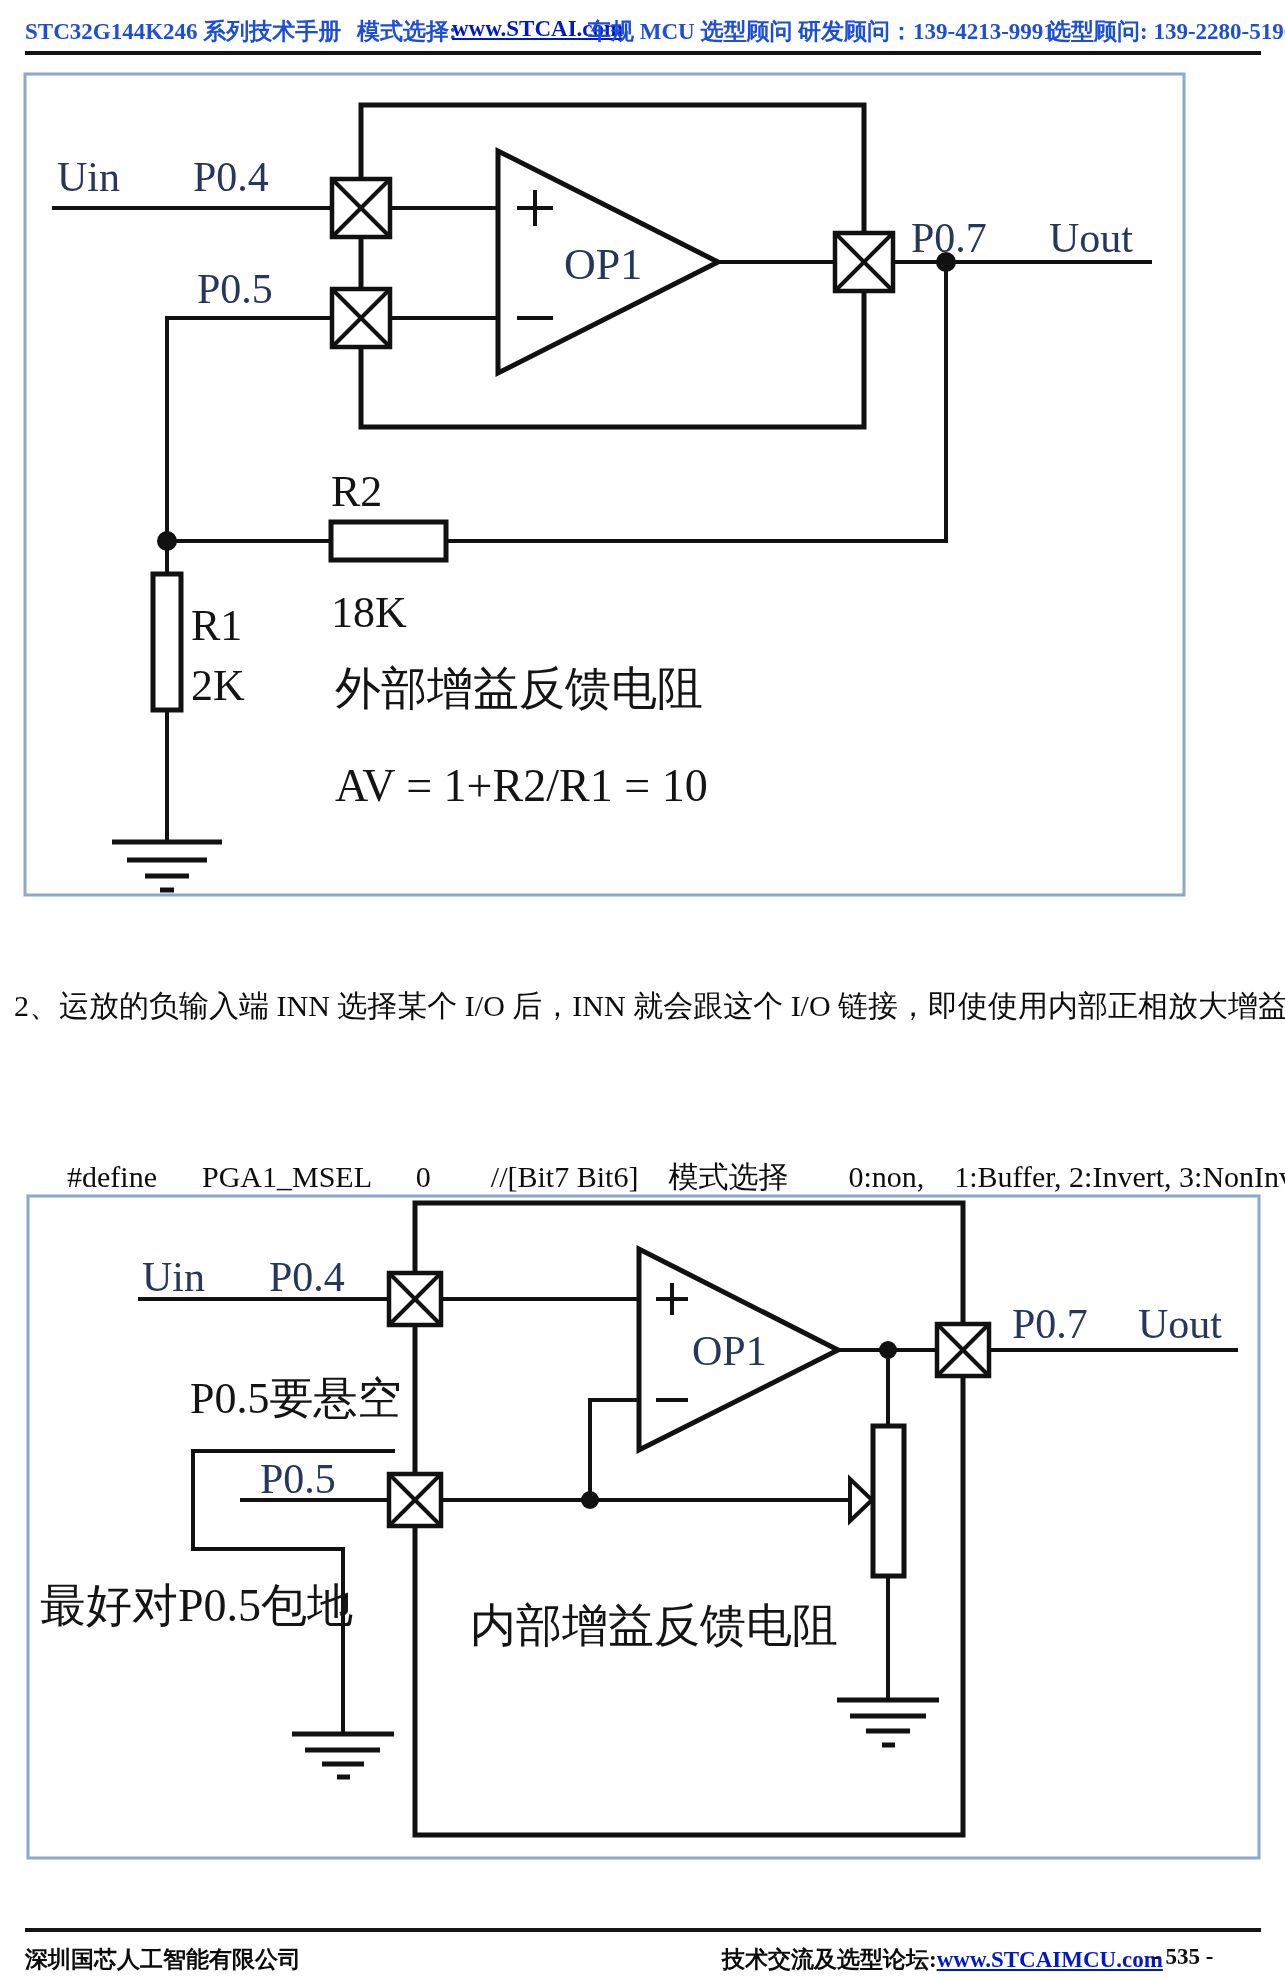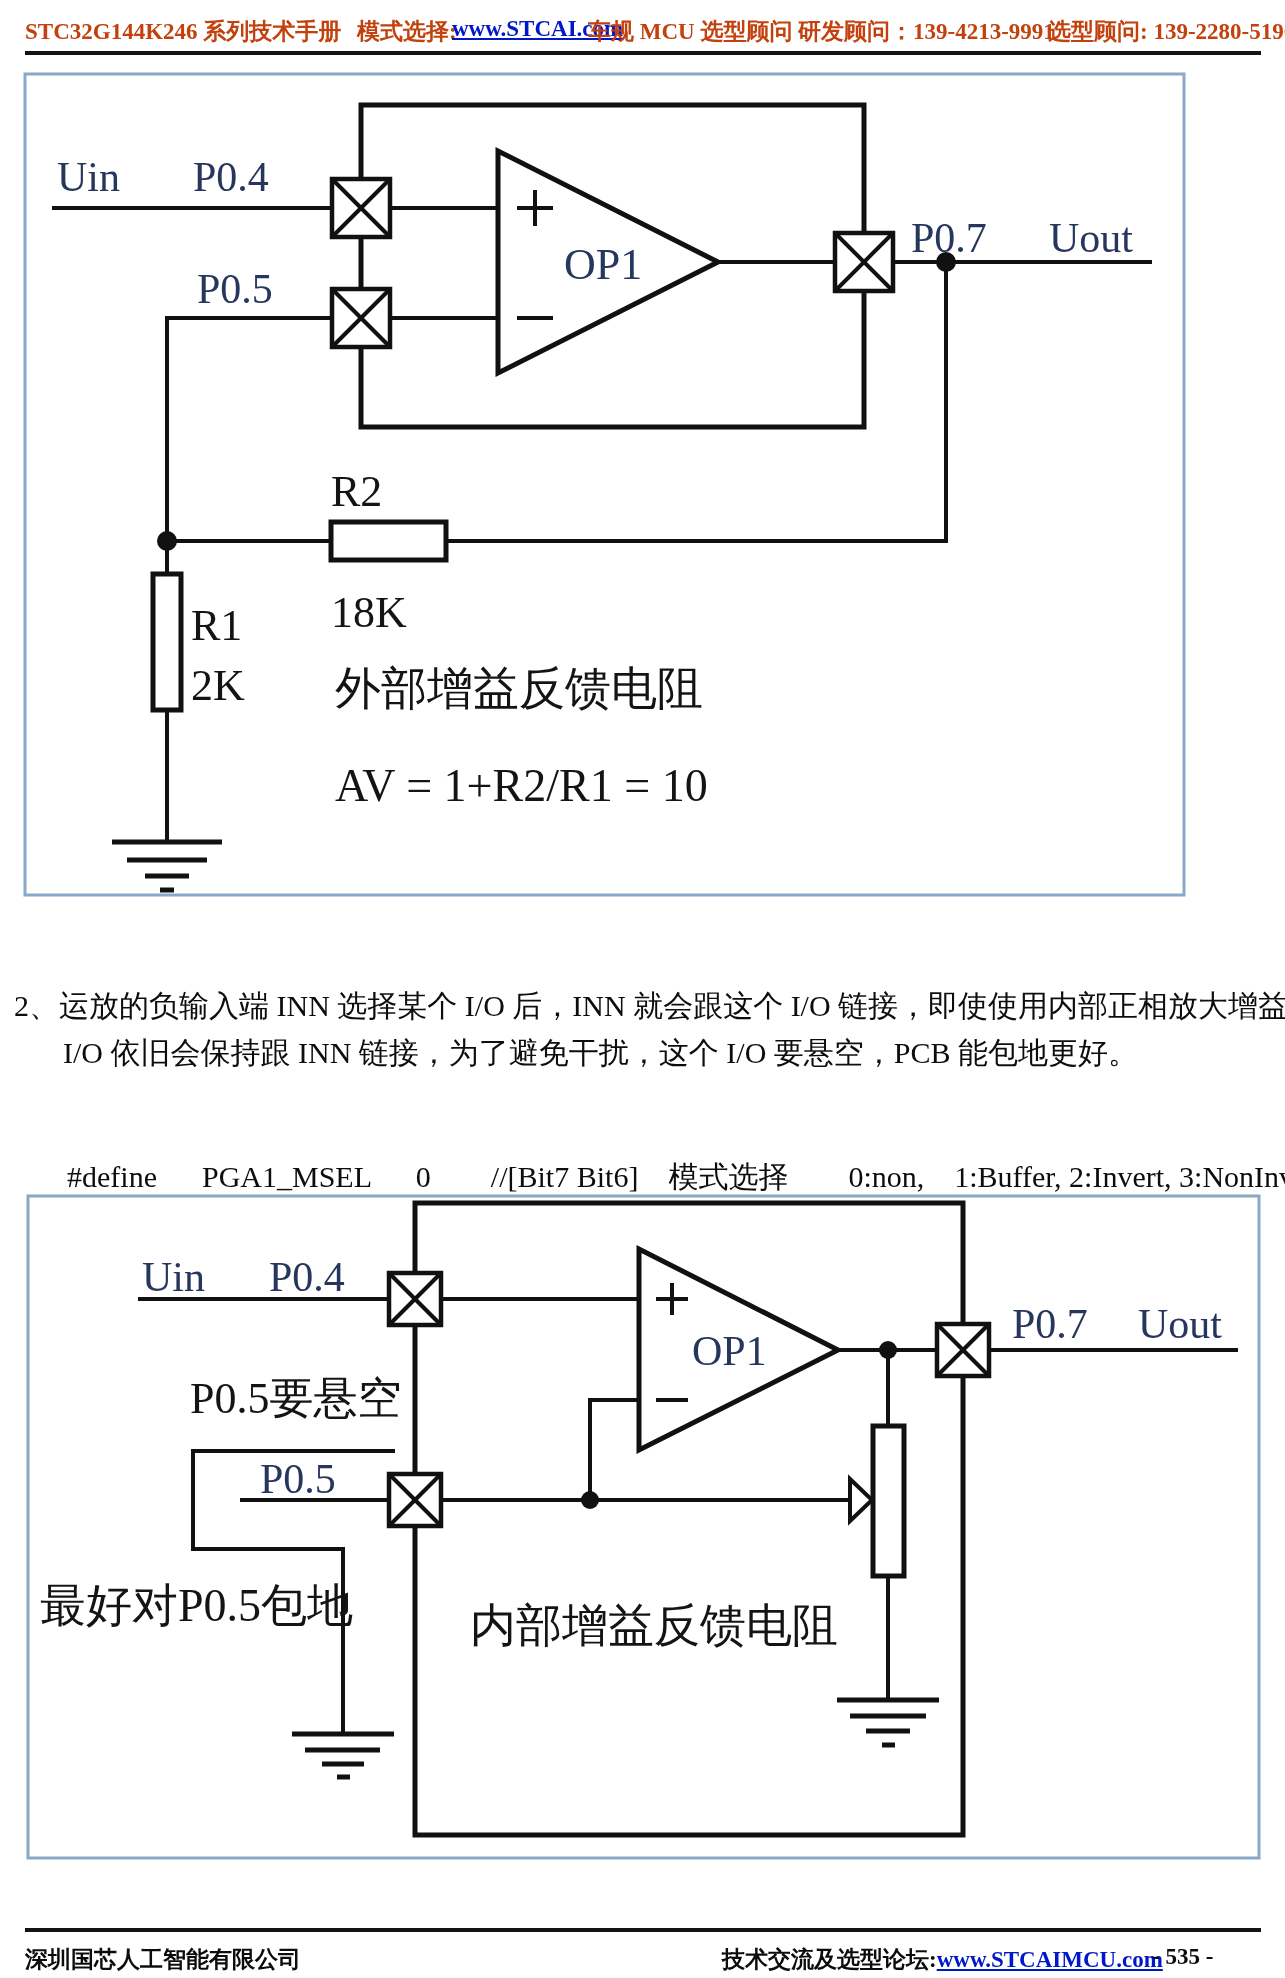--- a/index.html
+++ b/index.html
@@ -1,19 +1,19 @@
 <!DOCTYPE html>
 <html><head>
 <meta charset="utf-8">
 <style>
   html,body{margin:0;padding:0;background:#888;}
   #page{position:relative;width:1285px;height:1978px;background:#ffffff;overflow:hidden;
         font-family:"Liberation Serif","DejaVu Serif",serif;color:#111;}
   .abs{position:absolute;}
-  .hdr{font-size:23px;font-weight:bold;white-space:pre;color:#c2410c;text-align:right;}
+  .hdr{font-size:23px;font-weight:bold;white-space:pre;color:#1d4ed8;text-align:right;}
   .rule{position:absolute;background:#141414;height:4px;}
   .blink{color:#0018c8;font-weight:bold;font-size:23px;white-space:pre;}
   .body-line{font-size:30px;color:#0d0d0d;white-space:pre;}
   .ftr{font-size:23px;font-weight:bold;white-space:pre;color:#0c0c0c;}
   svg text{font-family:"Liberation Serif","DejaVu Serif",serif;}
   .port{fill:#26365c;font-size:42px;}
   .blk44{fill:#141414;font-size:44px;}
   .blk46{fill:#141414;font-size:46px;}
   .wire{stroke:#111;stroke-width:4;fill:none;}
   .wire5{stroke:#111;stroke-width:5;fill:none;}
@@ -98,21 +98,20 @@
     <text x="1026" y="180" class="port">Uout</text>
     <text x="308" y="434" class="blk44">R2</text>
     <text x="308" y="555" class="blk44">18K</text>
     <text x="168" y="568" class="blk44">R1</text>
     <text x="168" y="628" class="blk44">2K</text>
     <text x="312" y="632" class="blk46">外部增益反馈电阻</text>
     <text x="312" y="729" class="blk46">AV = 1+R2/R1 = 10</text>
   </svg>
 
   <div class="abs body-line" style="left:14px;top:986px">2、运放的负输入端 INN 选择某个 I/O 后，INN 就会跟这个 I/O 链接，即使使用内部正相放大增益，这个</div>
-  <div class="abs body-line" style="left:63px;top:1033px">I/O 依旧会保持跟 INN 链接，为了避免干扰，这个 I/O 要悬空，PCB 能包地更好。</div>
   <div class="abs body-line" style="left:67px;top:1157px">#define      PGA1_MSEL      0        //[Bit7 Bit6]    模式选择        0:non,    1:Buffer, 2:Invert, 3:NonInvert</div>
 
   <svg class="abs" style="left:26px;top:1194px" width="1235" height="666" viewBox="0 0 1235 666">
     <rect class="frame" x="2" y="2" width="1231" height="662"></rect>
 
     <rect class="wire5" x="389" y="9" width="548" height="632"></rect>
 
     <line class="wire" x1="112" y1="105" x2="363" y2="105"></line>
     <line class="wire" x1="415" y1="105" x2="613" y2="105"></line>
     <line class="wire" x1="214" y1="306" x2="363" y2="306"></line>

